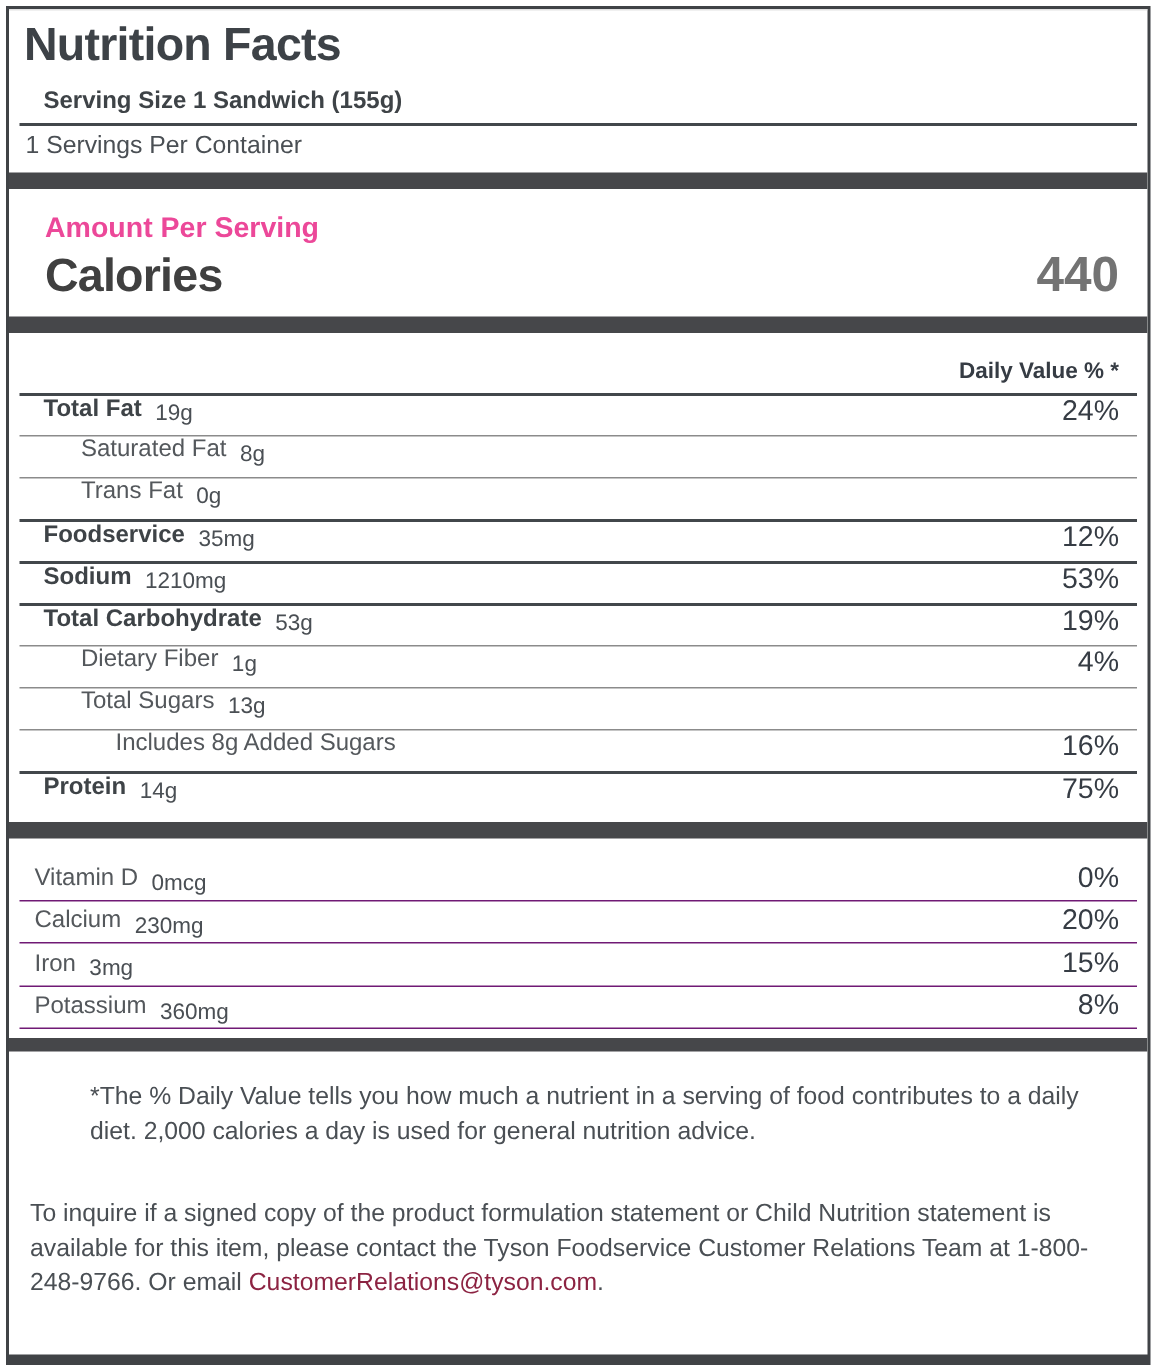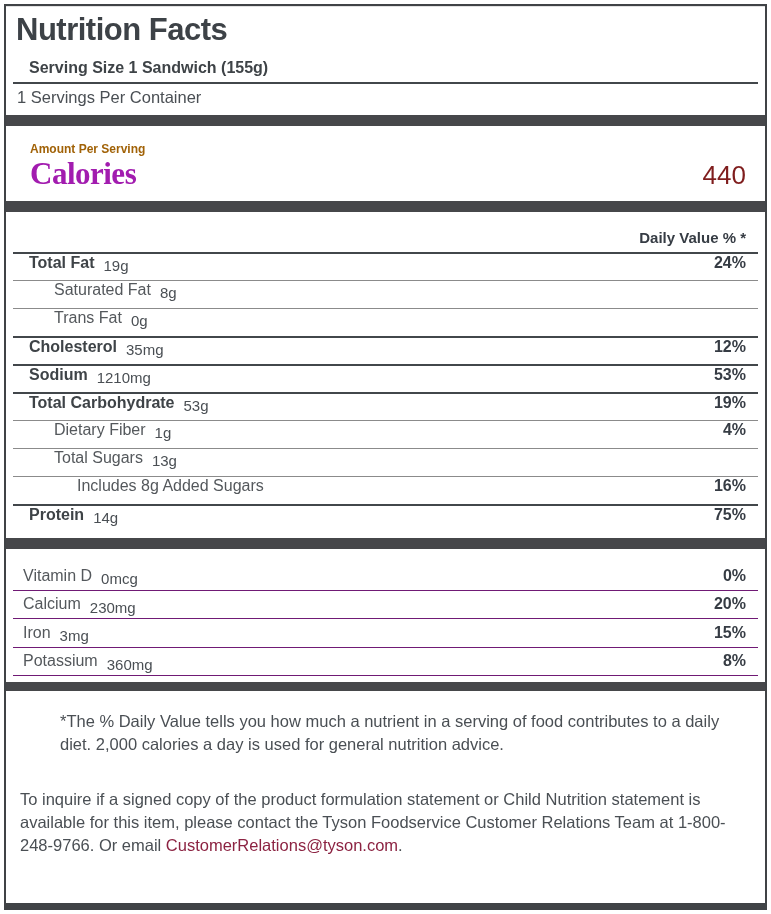--- a/index.html
+++ b/index.html
@@ -46,35 +46,35 @@
     margin: 0 7px;
     padding: 4px 0 8px 4px;
     font-size: 16.5px;
     color: #4a4f54;
   }
   .thick-bar { width: 100%; height: 11px; background: #46474a; }
   .thick-bar.thin { height: 9px; }
   
   .amount-per-serving {
     margin: 16px 0 0 24px;
-    font-size: 12px;
-    font-weight: bold;
-    color: #a16207;
+    font-size: 19px;
+    font-weight: bold;
+    color: #ec4899;
   }
   .calories-row {
     display: flex;
     align-items: baseline;
     margin: 0 19px 9px 24px;
   }
   .calories-label {
-    font-size: 31px; font-weight: bold; letter-spacing: -0.5px; color: #a21caf; font-family: Liberation Serif, serif;
+    font-size: 31px; font-weight: bold; letter-spacing: -0.5px; color: #404040;
   }
   .calories-value {
     margin-left: auto;
-    font-size: 26px; font-weight: normal; color: #7f1d1d;
+    font-size: 33px; font-weight: bold; color: #737373;
   }
   
   .dv-header {
     margin: 17px 19px 6px 0;
     text-align: right;
     font-size: 15px;
     font-weight: bold;
     color: #363c44;
   }
   .nutrient-table { margin: 0 7px; }
@@ -92,22 +92,22 @@
   .n-name { font-size: 16px; font-weight: bold; color: #3e4347; }
   .n-row.sub .n-name, .v-row .n-name { font-weight: normal; color: #54585c; }
   .n-amount {
     font-size: 15px;
     margin-left: 9px;
     position: relative; top: 3px;
     color: #4a4f54;
   }
   .n-dv {
     margin-left: auto;
-    font-size: 16px;
-    font-weight: bold;
+    font-size: 19px;
+    font-weight: normal;
     color: #363c44;
   }
   
   .vitamin-table { margin: 0 7px; padding-top: 13px; }
   .v-row {
     display: flex;
     align-items: center;
     height: 28.5px;
     padding-left: 10px;
     padding-right: 12px;
@@ -154,21 +154,21 @@
       <span class="n-name">Saturated Fat</span>
       <span class="n-amount">8g</span>
       <span class="n-dv"></span>
     </div>
     <div class="n-row sub l1">
       <span class="n-name">Trans Fat</span>
       <span class="n-amount">0g</span>
       <span class="n-dv"></span>
     </div>
     <div class="n-row main">
-      <span class="n-name">Cholesterol</span>
+      <span class="n-name">Foodservice</span>
       <span class="n-amount">35mg</span>
       <span class="n-dv">12%</span>
     </div>
     <div class="n-row main">
       <span class="n-name">Sodium</span>
       <span class="n-amount">1210mg</span>
       <span class="n-dv">53%</span>
     </div>
     <div class="n-row main">
       <span class="n-name">Total Carbohydrate</span>

